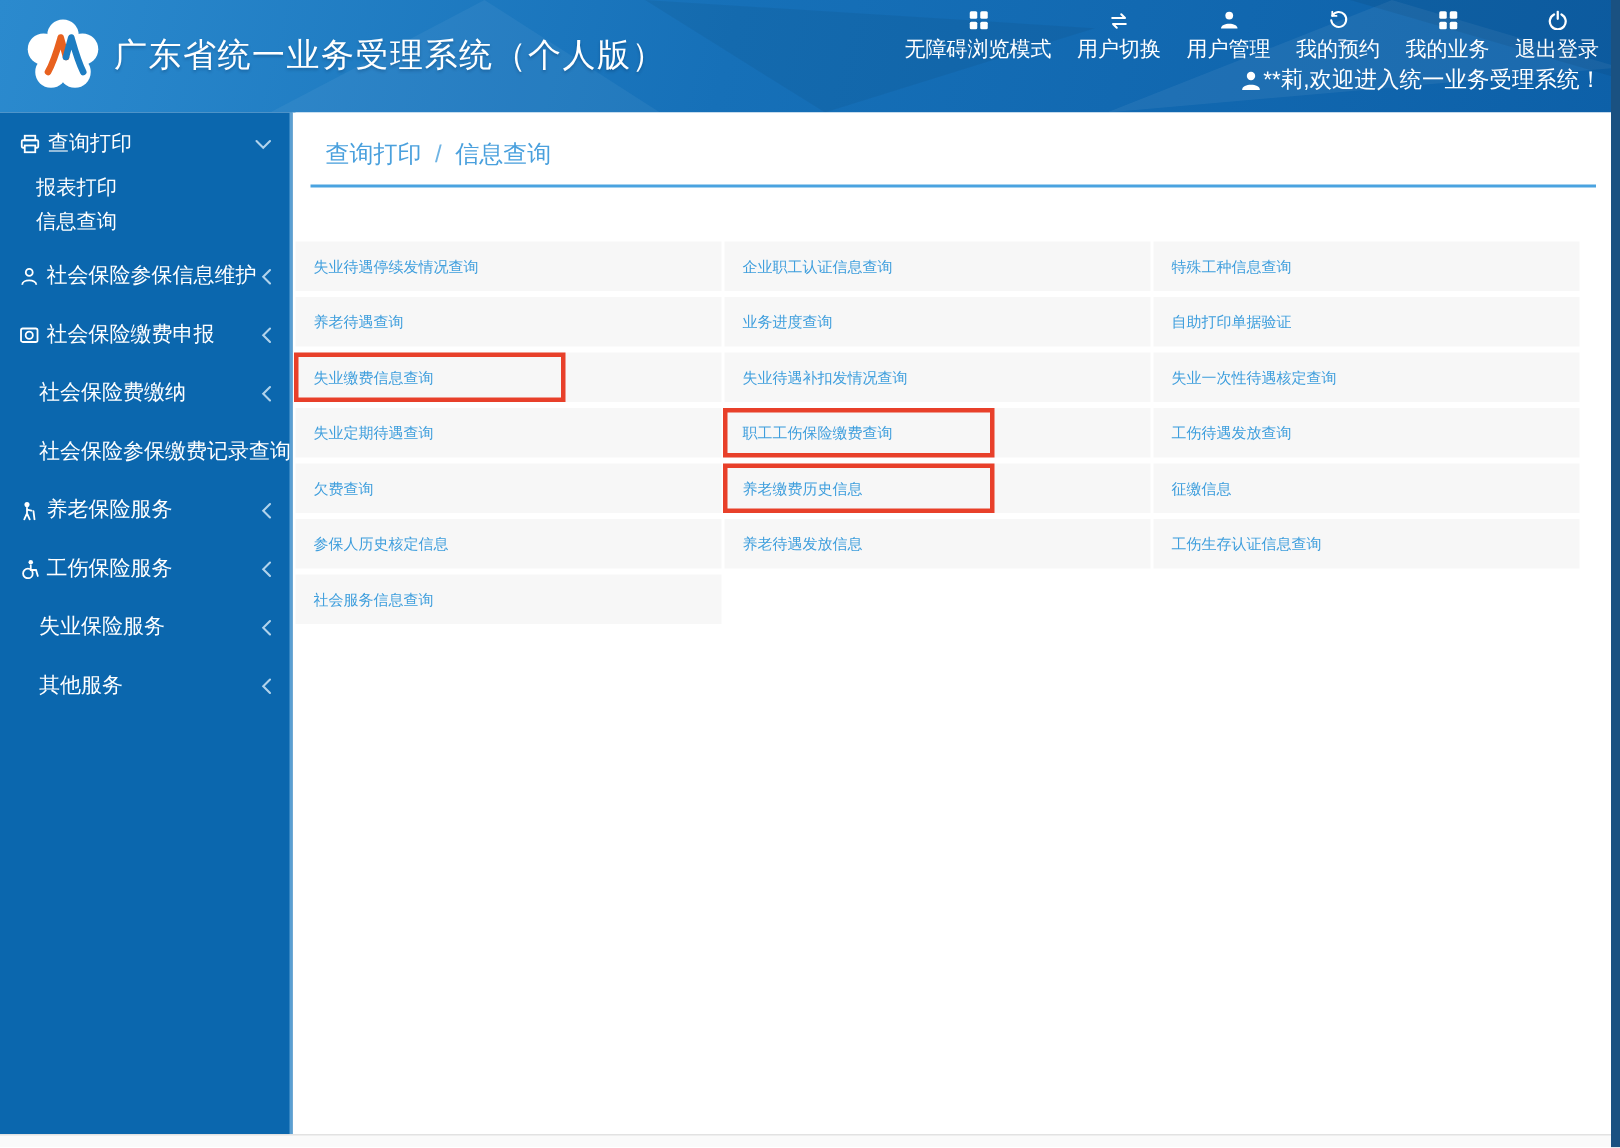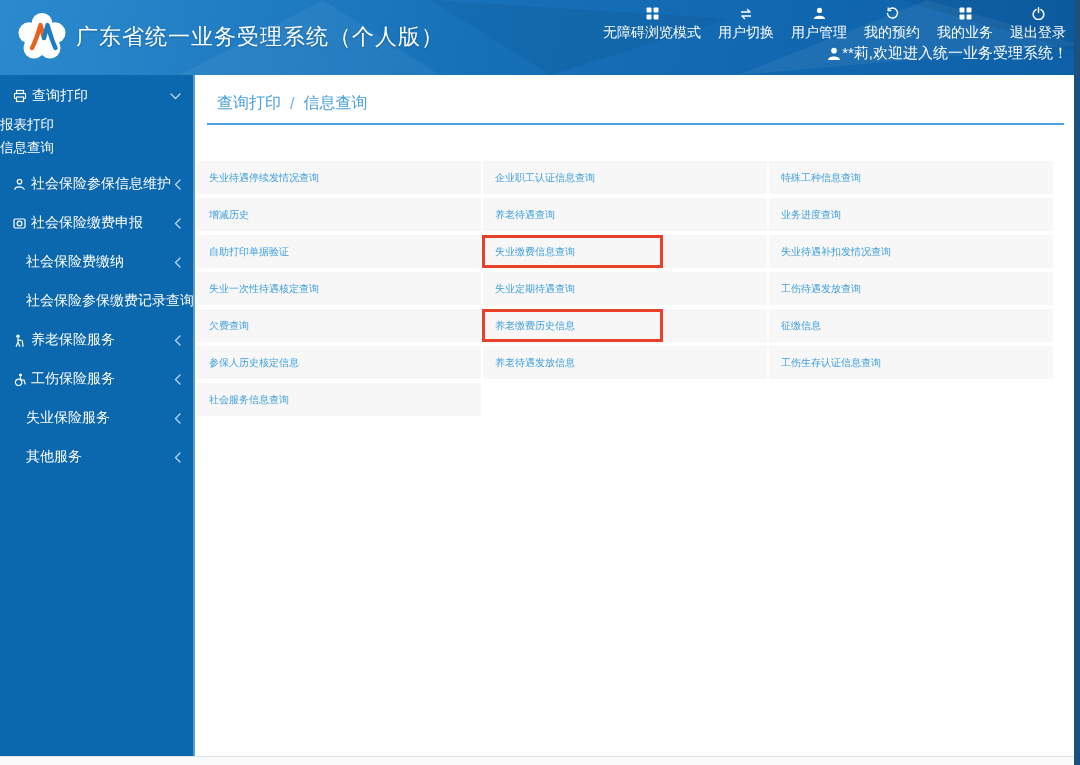--- a/index.html
+++ b/index.html
@@ -25,21 +25,21 @@
 
   .welcome { position:absolute; top:44px; right:12px; display:flex; align-items:center; gap:1px;
              color:#ffffff; font-size:15px;justify-content:center; }
 
   
   .sidebar { position:absolute; left:0; top:75px; width:195px; height:681px; background:#0b67ae;
              border-right:2px solid #5b9fd2; padding-top:4px; color:#ffffff; }
   .side-main { height:34px; display:flex; align-items:center; padding:0 12px 0 13px; font-size:14px; cursor:pointer; }
   .side-main .lbl { flex:1; margin-left:5px; white-space:nowrap; }
   .side-main .lbl.noicon { margin-left:13px; }
-  .side-sub { height:23px; display:flex; align-items:center; font-size:13.5px; cursor:pointer; }
+  .side-sub { height:23px; display:flex; align-items:center; padding-left:24px; font-size:13.5px; cursor:pointer; }
   .side-children { margin-bottom:8px; }
   .side-group { margin-bottom:5px; }
   .chev { opacity:.85; }
 
   
   .content { position:absolute; left:197px; top:75px; width:877px; height:690px; background:#ffffff; }
   .crumb-wrap { margin:18px 10px 0 10px; padding:0 0 9px 10px; border-bottom:2px solid #4aa3e0;
                 display:flex; align-items:center; font-size:16px; color:#4aa0dd; }
   .crumb-sep { margin:0 9px; color:#6fb4e4; }
   .crumb-link { cursor:pointer; }
@@ -270,23 +270,20 @@
           <span class="link">失业待遇停续发情况查询</span>
         </div>
       <div class="cell">
           <span class="link">企业职工认证信息查询</span>
         </div>
       <div class="cell">
           <span class="link">特殊工种信息查询</span>
         </div>
 
       <div class="cell">
-          <span class="link">增减历史</span>
-        </div>
-      <div class="cell">
           <span class="link">养老待遇查询</span>
         </div>
       <div class="cell">
           <span class="link">业务进度查询</span>
         </div>
 
       <div class="cell">
           <span class="link">自助打印单据验证</span>
         </div>
       <div class="cell">
@@ -296,20 +293,24 @@
       <div class="cell">
           <span class="link">失业待遇补扣发情况查询</span>
         </div>
 
       <div class="cell">
           <span class="link">失业一次性待遇核定查询</span>
         </div>
       <div class="cell">
           <span class="link">失业定期待遇查询</span>
         </div>
+      <div class="cell">
+        <span class="link">职工工伤保险缴费查询</span>
+        <div class="hlbox"></div>
+      </div>
 
       <div class="cell">
           <span class="link">工伤待遇发放查询</span>
         </div>
       <div class="cell">
           <span class="link">欠费查询</span>
         </div>
       <div class="cell">
         <span class="link">养老缴费历史信息</span>
         <div class="hlbox"></div>

